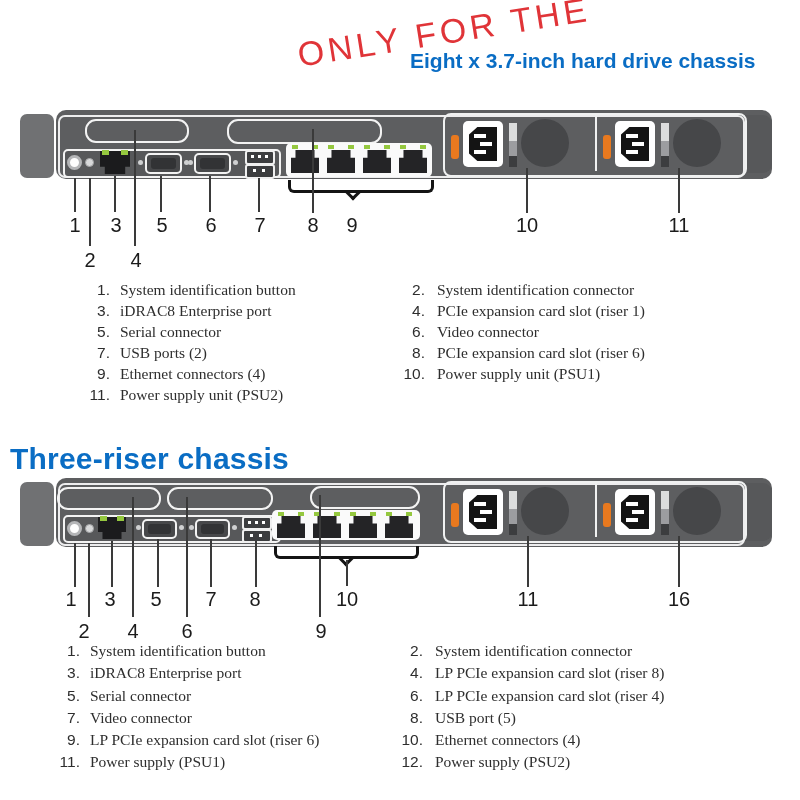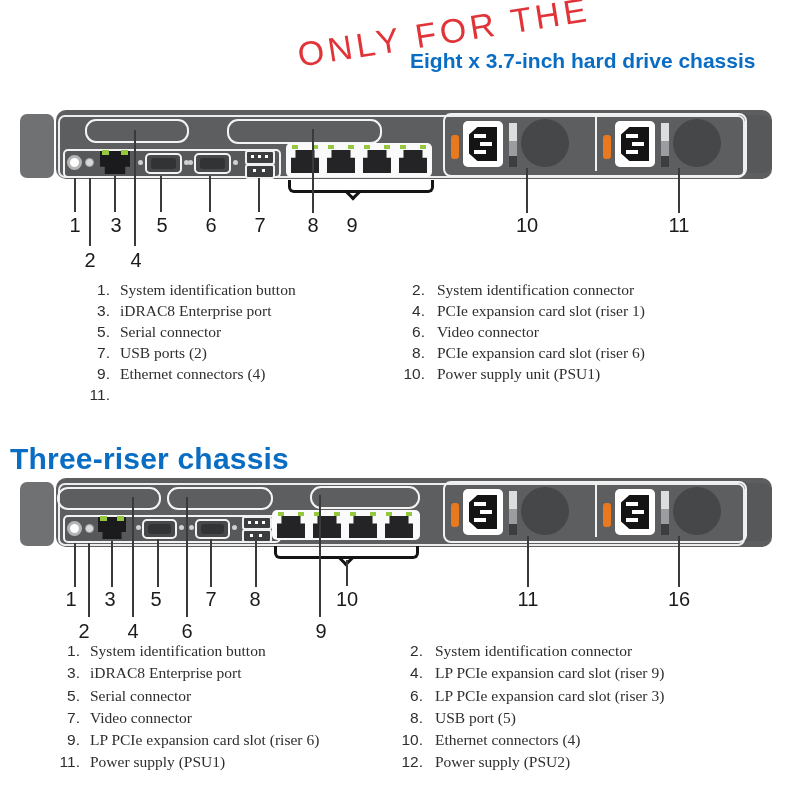--- a/index.html
+++ b/index.html
@@ -171,20 +171,21 @@
     <div class="lrow">
         <span class="lnum" style="width:32px;padding-right:10px;">7.</span>
         <span class="ltxt">USB ports (2)</span>
       </div>
     <div class="lrow">
         <span class="lnum" style="width:32px;padding-right:10px;">9.</span>
         <span class="ltxt">Ethernet connectors (4)</span>
       </div>
     <div class="lrow">
         <span class="lnum" style="width:32px;padding-right:10px;">11.</span>
+        <span class="ltxt">Power supply unit (PSU2)</span>
       </div>
   </div>
   <div class="legend lg1" style="left:392px;top:281px;">
     <div class="lrow">
         <span class="lnum" style="width:33px;padding-right:12px;">2.</span>
         <span class="ltxt">System identification connector</span>
       </div>
     <div class="lrow">
         <span class="lnum" style="width:33px;padding-right:12px;">4.</span>
         <span class="ltxt">PCIe expansion card slot (riser 1)</span>
@@ -326,25 +327,25 @@
         <span class="ltxt">Power supply (PSU1)</span>
       </div>
   </div>
   <div class="legend lg2" style="left:390px;top:642px;">
     <div class="lrow">
         <span class="lnum" style="width:33px;padding-right:12px;">2.</span>
         <span class="ltxt">System identification connector</span>
       </div>
     <div class="lrow">
         <span class="lnum" style="width:33px;padding-right:12px;">4.</span>
-        <span class="ltxt">LP PCIe expansion card slot (riser 9)</span>
+        <span class="ltxt">LP PCIe expansion card slot (riser 8)</span>
       </div>
     <div class="lrow">
         <span class="lnum" style="width:33px;padding-right:12px;">6.</span>
-        <span class="ltxt">LP PCIe expansion card slot (riser 3)</span>
+        <span class="ltxt">LP PCIe expansion card slot (riser 4)</span>
       </div>
     <div class="lrow">
         <span class="lnum" style="width:33px;padding-right:12px;">8.</span>
         <span class="ltxt">USB port (5)</span>
       </div>
     <div class="lrow">
         <span class="lnum" style="width:33px;padding-right:12px;">10.</span>
         <span class="ltxt">Ethernet connectors (4)</span>
       </div>
     <div class="lrow">

